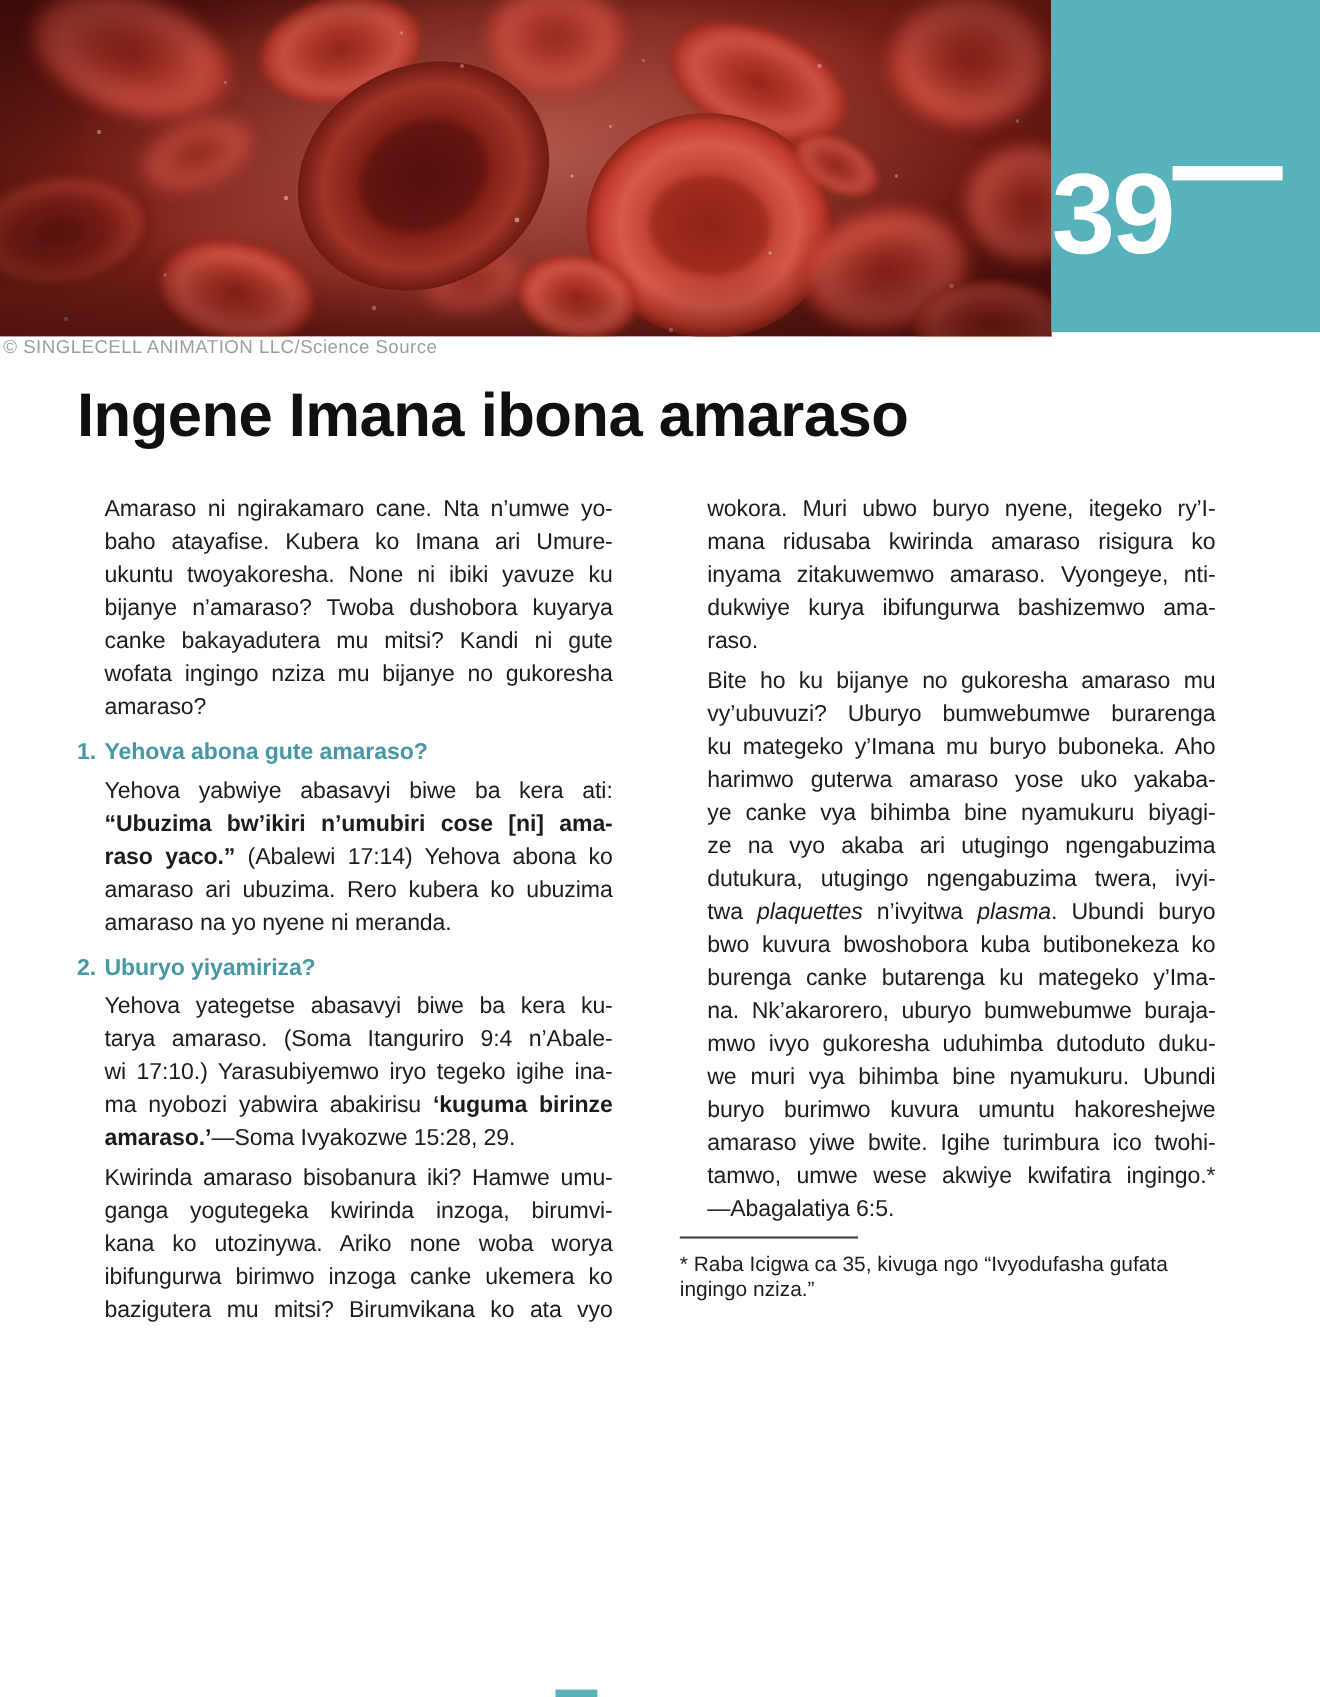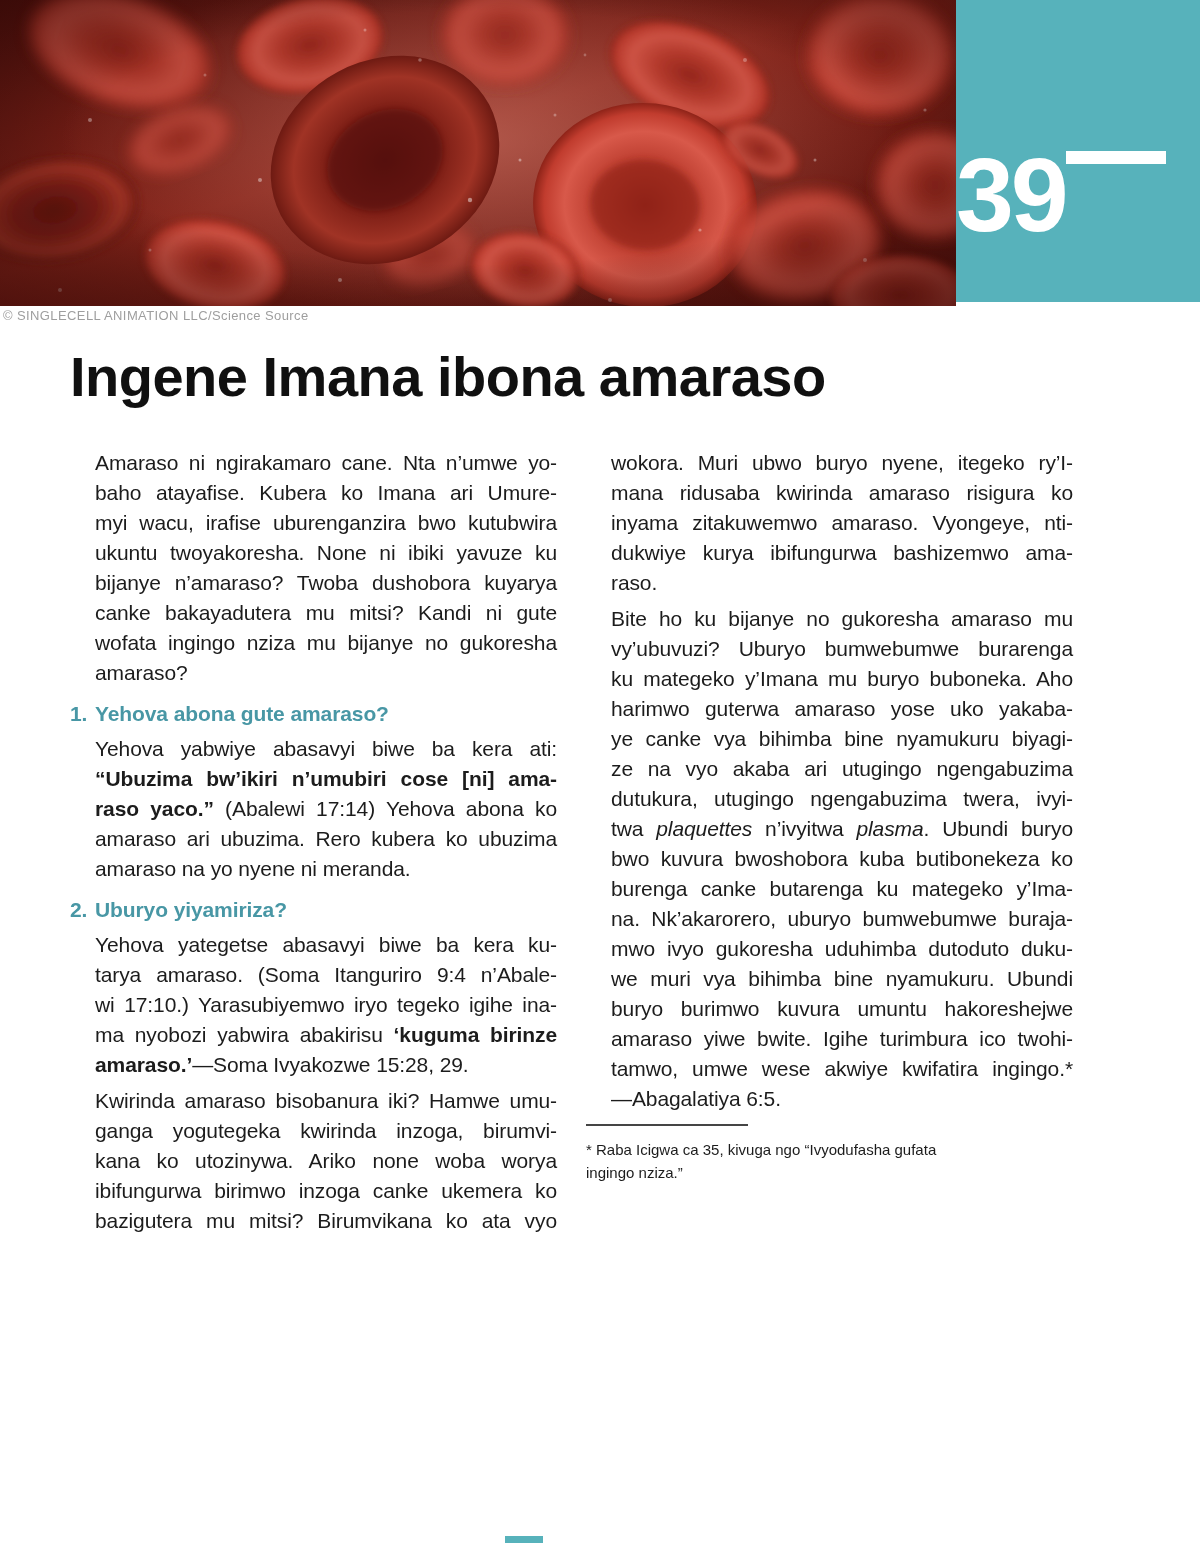--- a/index.html
+++ b/index.html
@@ -3,35 +3,35 @@
 <meta charset="utf-8">
 <style>
   html,body{margin:0;padding:0;background:#e8e8e8;}
   .page{position:relative;width:1200px;height:1543px;background:#ffffff;overflow:hidden;
         font-family:"Liberation Sans",sans-serif;color:#1c1c1c;}
   .hero{position:absolute;left:0;top:0;width:956px;height:306px;overflow:hidden;}
   .chapter-box{position:absolute;left:956px;top:0;width:292px;height:302px;background:#57b2bb;
         display:flex;flex-direction:row;align-items:center;}
   .chapter-num{margin-top:88px;font-size:104px;line-height:96px;font-weight:bold;color:#ffffff;letter-spacing:-3px;}
   .chapter-bar{width:100px;height:13px;background:#ffffff;margin-top:12px;}
-  .credit{position:absolute;left:3px;top:308px;font-size:13px;line-height:15px;color:#9e9e9e;letter-spacing:0.4px;}
+  .credit{position:absolute;left:3px;top:308px;font-size:17px;line-height:15px;color:#9e9e9e;letter-spacing:0.4px;}
   .title{position:absolute;left:70px;top:350px;margin:0;font-size:56px;line-height:54px;
         font-weight:bold;color:#101010;letter-spacing:-0.5px;}
   .col{position:absolute;top:448px;width:487px;font-size:21px;letter-spacing:-0.1px;}
   .col-left{left:70px;}
-  .col-right{left:586px;}
+  .col-right{left:618px;}
   .para{padding-left:25px;margin:0 0 6px 0;}
   .line{line-height:30px;height:30px;text-align:justify;text-align-last:justify;}
   .line.last{text-align-last:left;}
   .b{font-weight:bold;}
   .i{font-style:italic;}
   .heading{position:relative;padding-left:25px;margin:11px 0 5px 0;color:#4897a5;font-weight:bold;}
   .hnum{position:absolute;left:0;top:0;line-height:30px;}
   .hline{line-height:30px;height:30px;}
-  .footnote{margin-top:10px;font-size:15px;letter-spacing:0;}
+  .footnote{margin-top:10px;font-size:19px;letter-spacing:0;}
   .fnrule{width:162px;height:2px;background:#454545;margin:0 0 12px 0;}
   .fnline{line-height:23px;}
   .footer-mark{position:absolute;left:505px;top:1536px;width:38px;height:7px;background:#57b2bb;}
 </style>
 </head>
 <body>
 
 <div class="page">
 
   <div class="hero">
@@ -124,21 +124,20 @@
   </div>
 
   <div class="credit">© SINGLECELL ANIMATION LLC/Science Source</div>
 
   <h1 class="title">Ingene Imana ibona amaraso</h1>
 
   <div class="col col-left">
       <div class="para">
         <div class="line"><span>Amaraso ni ngirakamaro cane. Nta n’umwe yo-</span></div>
         <div class="line"><span>baho atayafise. Kubera ko Imana ari Umure-</span></div>
-        <div class="line"><span>myi wacu, irafise uburenganzira bwo kutubwira</span></div>
         <div class="line"><span>ukuntu twoyakoresha. None ni ibiki yavuze ku</span></div>
         <div class="line"><span>bijanye n’amaraso? Twoba dushobora kuyarya</span></div>
         <div class="line"><span>canke bakayadutera mu mitsi? Kandi ni gute</span></div>
         <div class="line"><span>wofata ingingo nziza mu bijanye no gukoresha</span></div>
         <div class="line last"><span>amaraso?</span></div>
       </div>
       <div class="heading">
         <span class="hnum">1.</span>
         <div class="hline">Yehova abona gute amaraso?</div>
       </div>

